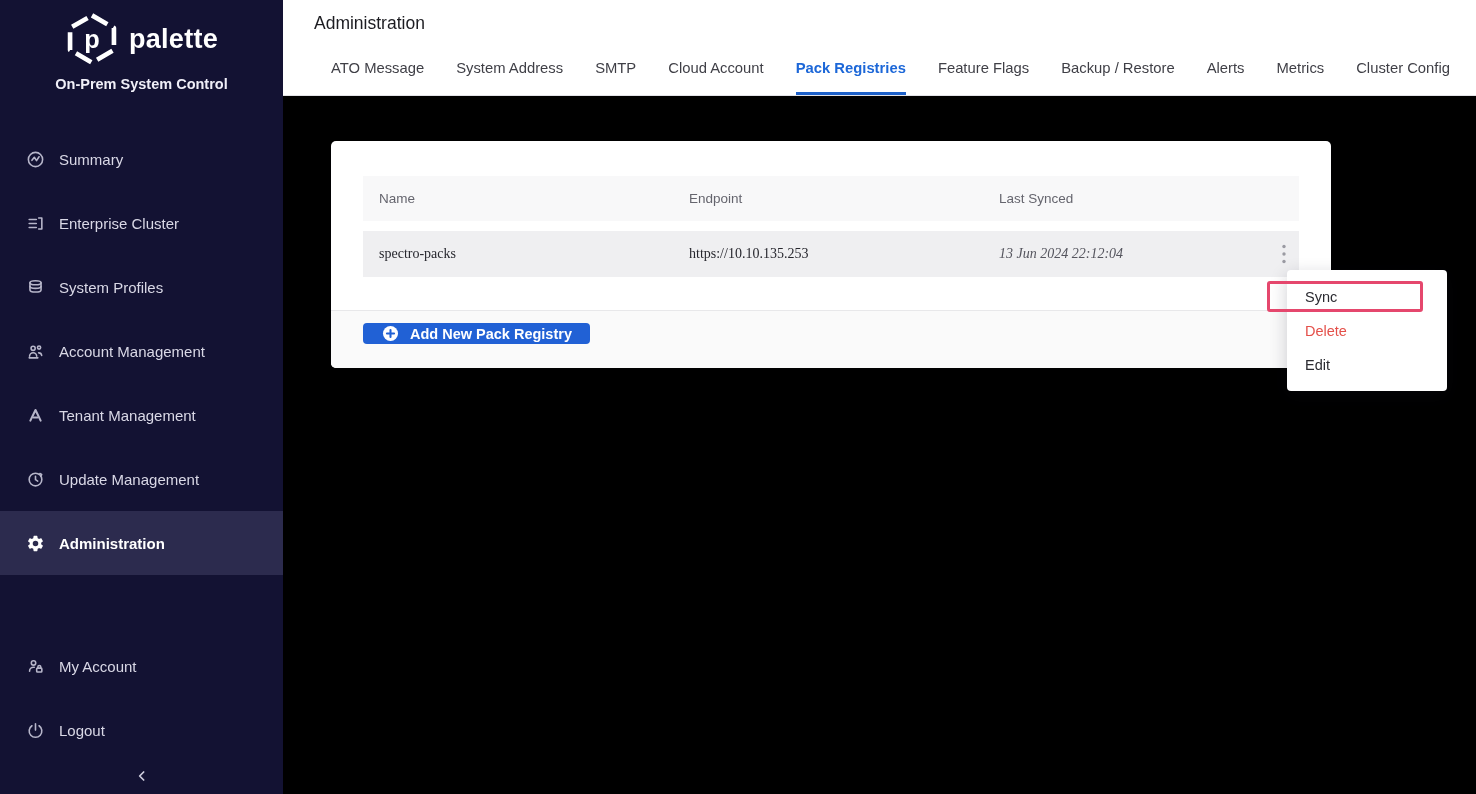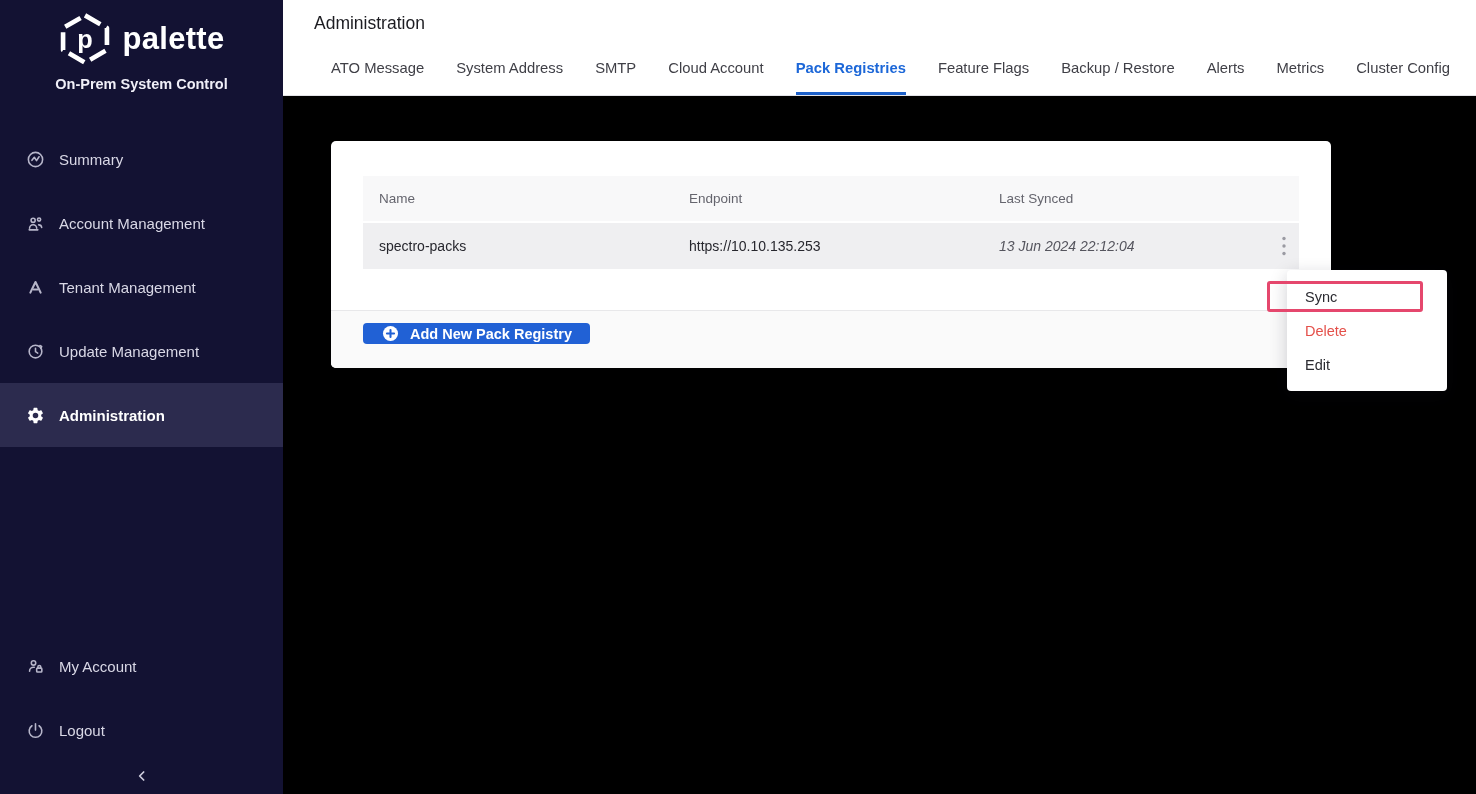--- a/index.html
+++ b/index.html
@@ -4,21 +4,21 @@
 <style>
   * { margin:0; padding:0; box-sizing:border-box; }
   html,body { width:1476px; height:794px; overflow:hidden; }
   body { font-family:"Liberation Sans", sans-serif; }
   #app { position:relative; width:1476px; height:794px; background:#e6e5e9; overflow:hidden; }
 
   
   .sidebar { position:absolute; left:0; top:0; width:283px; height:794px; background:#131233; z-index:5; }
   .logo-row { display:flex; align-items:center; justify-content:center; gap:10px; padding-top:10px; height:68px; }
   .logo-mark { width:54px; height:54px; }
-  .logo-text { color:#ffffff; font-size:31px; font-weight:700; letter-spacing:.3px; }
+  .logo-text { color:#ffffff; font-size:27px; font-weight:700; letter-spacing:.3px; }
   .logo-subtitle { margin-top:8px; text-align:center; color:#f0eff8; font-size:14.5px; font-weight:600; }
   .nav { position:absolute; left:0; top:127px; width:283px; }
   .nav-item { display:flex; align-items:center; height:64px; padding-left:26px; cursor:pointer; }
   .nav-item .icn { width:19px; height:19px; flex:0 0 19px; display:flex; align-items:center; justify-content:center; }
   .nav-item .icn svg { width:19px; height:19px; stroke:#b7b6ca; fill:none; stroke-width:2; stroke-linecap:round; stroke-linejoin:round; }
   .nav-item .lbl { margin-left:14px; color:#d9d8e6; font-size:15px; }
   .nav-item.active { background:#2c2b4e; }
   .nav-item.active .lbl { color:#ffffff; font-weight:600; }
   .nav-item.active .icn svg { stroke:#ffffff; }
   .nav-item.active .icn svg .fillpart { fill:#ffffff; stroke:none; }
@@ -31,21 +31,21 @@
   .page-title { position:absolute; left:31px; top:13px; font-size:17.5px; font-weight:500; color:#1c1c21; }
   .tabs { position:absolute; left:48px; bottom:0; display:flex; gap:32px; }
   .tab { height:42px; display:flex; align-items:center; font-size:14.8px; color:#3f3f46; border-bottom:3px solid transparent; padding-bottom:10px; cursor:pointer; white-space:nowrap; }
   .tab.active { color:#1c67d8; font-weight:600; border-bottom-color:#1c60c9; }
 
   
   .content { position:absolute; left:283px; top:96px; width:1193px; height:698px; background:#000000; }
   .card { position:absolute; left:48px; top:45px; width:1000px; height:227px; background:#ffffff; border-radius:5px; box-shadow:0 1px 4px rgba(20,20,40,.08); }
   .table { position:absolute; left:32px; top:35px; width:936px; }
   .t-head { display:flex; align-items:center; height:45px; background:#f8f8f9; color:#65656e; font-size:13.5px; }
-  .t-row { display:flex; align-items:center; height:46px; background:#efeff1; color:#27272e; font-size:14px; margin-top:2px; }
+  .t-row { display:flex; align-items:center; height:46px; background:#efeff1; color:#27272e; font-size:14px; margin-top:10px;font-family:Liberation Serif, serif; }
   .c-name { width:310px; padding-left:16px; }
   .c-endpoint { width:310px; padding-left:16px; }
   .c-synced { flex:1; padding-left:16px; }
   .t-row .c-synced { font-style:italic; color:#55555e; }
   .c-actions { width:30px; display:flex; justify-content:center; }
   .kebab { width:18px; height:26px; display:flex; align-items:center; justify-content:center; cursor:pointer; }
   .kebab svg { width:4px; height:20px; }
   .card-footer { position:absolute; left:0; bottom:0; width:100%; height:58px; background:#fafafa; border-top:1px solid #e8e8ea; border-radius:0 0 5px 5px; }
   .add-btn { position:absolute; left:32px; top:12px; height:21px; display:flex; align-items:center; gap:10px; padding:0 18px; background:#2161d5; border:none; border-radius:4px; color:#ffffff; font-size:14.5px; font-weight:600; font-family:"Liberation Sans",sans-serif; cursor:pointer; }
   .add-btn svg { width:19px; height:19px; }
@@ -73,20 +73,39 @@
 
     <div class="nav">
       <div class="nav-item">
         <span class="icn">
           <svg viewBox="0 0 24 24">
               <circle cx="12" cy="12" r="9"></circle>
               <path d="M7.5 13l3-3.8 2.8 4.3 3.2-5"></path>
             </svg>
         </span>
         <span class="lbl">Summary</span>
+      </div>
+      <div class="nav-item">
+        <span class="icn">
+          <svg viewBox="0 0 24 24">
+              <path d="M4 7h9M4 12h9M4 17h9"></path>
+              <path d="M16 5h4v14h-4"></path>
+            </svg>
+        </span>
+        <span class="lbl">Enterprise Cluster</span>
+      </div>
+      <div class="nav-item">
+        <span class="icn">
+          <svg viewBox="0 0 24 24">
+              <ellipse cx="12" cy="6" rx="7" ry="2.6"></ellipse>
+              <path d="M5 6v4.5c0 1.4 3.1 2.6 7 2.6s7-1.2 7-2.6V6"></path>
+              <path d="M5 10.5V15c0 1.4 3.1 2.6 7 2.6s7-1.2 7-2.6v-4.5"></path>
+            </svg>
+        </span>
+        <span class="lbl">System Profiles</span>
       </div>
       <div class="nav-item">
         <span class="icn">
           <svg viewBox="0 0 24 24">
               <circle cx="9" cy="8" r="2.6"></circle>
               <circle cx="16.5" cy="7" r="2"></circle>
               <path d="M4.5 18c0-2.5 2-4.5 4.5-4.5s4.5 2 4.5 4.5"></path>
               <path d="M16 13.7c2 0 3.6 1.5 3.8 3.4"></path>
               <path d="M4 20h11"></path>
             </svg>

